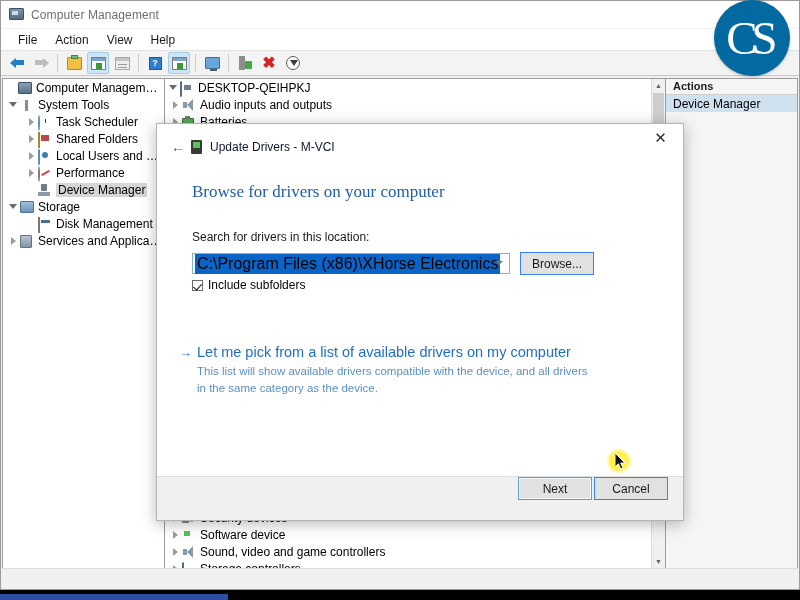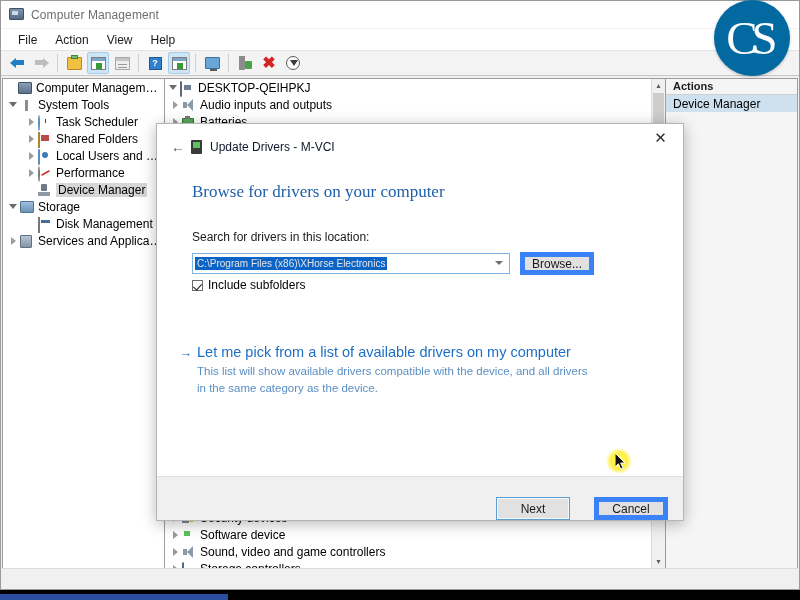--- a/index.html
+++ b/index.html
@@ -175,40 +175,40 @@
   .dev-chip:after{content:"";position:absolute;left:2px;top:2px;width:7px;height:6px;background:#5dc25d;}
   #dlg-subject{font-size:12px;color:#0f172a;}
   #dlg-title{font-size:17px;color:#1f5fa8;padding:20px 15px 0 35px;font-weight:normal;font-family:Liberation Serif, serif;}
   #dlg-body{padding:28px 0 0 35px;}
   .field-label{font-size:12px;color:#1a1a1a;margin-bottom:8px;}
   .combo-row{display:flex;align-items:center;gap:10px;}
   .combo{
     width:318px;height:21px;border:1px solid #7eb4e2;background:#fff;box-sizing:border-box;
     display:flex;align-items:center;position:relative;
   }
-  .combo .ctext{font-size:10px;background:#0a64c8;color:#e5e5e5;padding:1px 2px;margin-left:2px;white-space:nowrap;}
+  .combo .ctext{font-size:16px;background:#0a64c8;color:#000000;padding:1px 2px;margin-left:2px;white-space:nowrap;}
   .combo .cchev{position:absolute;right:6px;top:7px;border-left:4px solid transparent;border-right:4px solid transparent;border-top:4px solid #6f6f6f;}
   .btn{
-    height:23px;min-width:74px;background:#e1e1e1;border:5px solid #3b82f6;
+    height:23px;min-width:74px;background:#e1e1e1;border:1px solid #3b82f6;
     font-size:12px;color:#1a1a1a;font-family:"Liberation Sans",sans-serif;
     display:flex;align-items:center;justify-content:center;box-sizing:border-box;
   }
   .btn.primary{border:1px solid #5a9fd4;box-shadow:inset 0 0 0 1px #f3f8fc;}
   .cb-row{display:flex;align-items:center;margin-top:3px;font-size:12px;}
   .cbox{width:11px;height:11px;border:1px solid #6b6b6b;background:#fff;box-sizing:border-box;position:relative;margin-right:5px;}
   .cbox:after{content:"";position:absolute;left:2px;top:1px;width:4px;height:7px;border:solid #1a1a1a;border-width:0 1.5px 1.5px 0;transform:rotate(42deg);}
   #pick-block{padding:52px 0 0 22px;}
   #pick-row{display:flex;align-items:flex-start;}
   #pick-arrow{color:#1f6fc4;font-size:13px;width:18px;padding-top:1px;}
   #pick-link{font-size:14.5px;color:#1f6fc4;}
   #pick-desc{font-size:11.5px;color:#5a8fc4;line-height:1.45;padding-left:18px;max-width:400px;margin-top:3px;}
   #dlg-footer{
     position:absolute;left:0;right:0;bottom:0;height:44px;background:#f0f0f0;
-    border-top:1px solid #dfdfdf;display:flex;align-items:flex-end;justify-content:flex-end;
-    gap:24px;padding-right:15px;box-sizing:border-box;padding-left:10px;
+    border-top:1px solid #dfdfdf;display:flex;align-items:flex-start;justify-content:flex-end;
+    gap:2px;padding-right:15px;box-sizing:border-box;padding-left:10px;
   }
 
   
   #logo{
     position:absolute;right:10px;top:0;width:76px;height:76px;border-radius:50%;
     background:#0369a1;display:flex;align-items:center;justify-content:center;
     box-shadow:0 1px 3px rgba(0,0,0,.25);
   }
   #logo span{font-family:"Liberation Serif",serif;font-size:47px;color:#fff;line-height:1;letter-spacing:-6px;padding-right:6px;}
 

